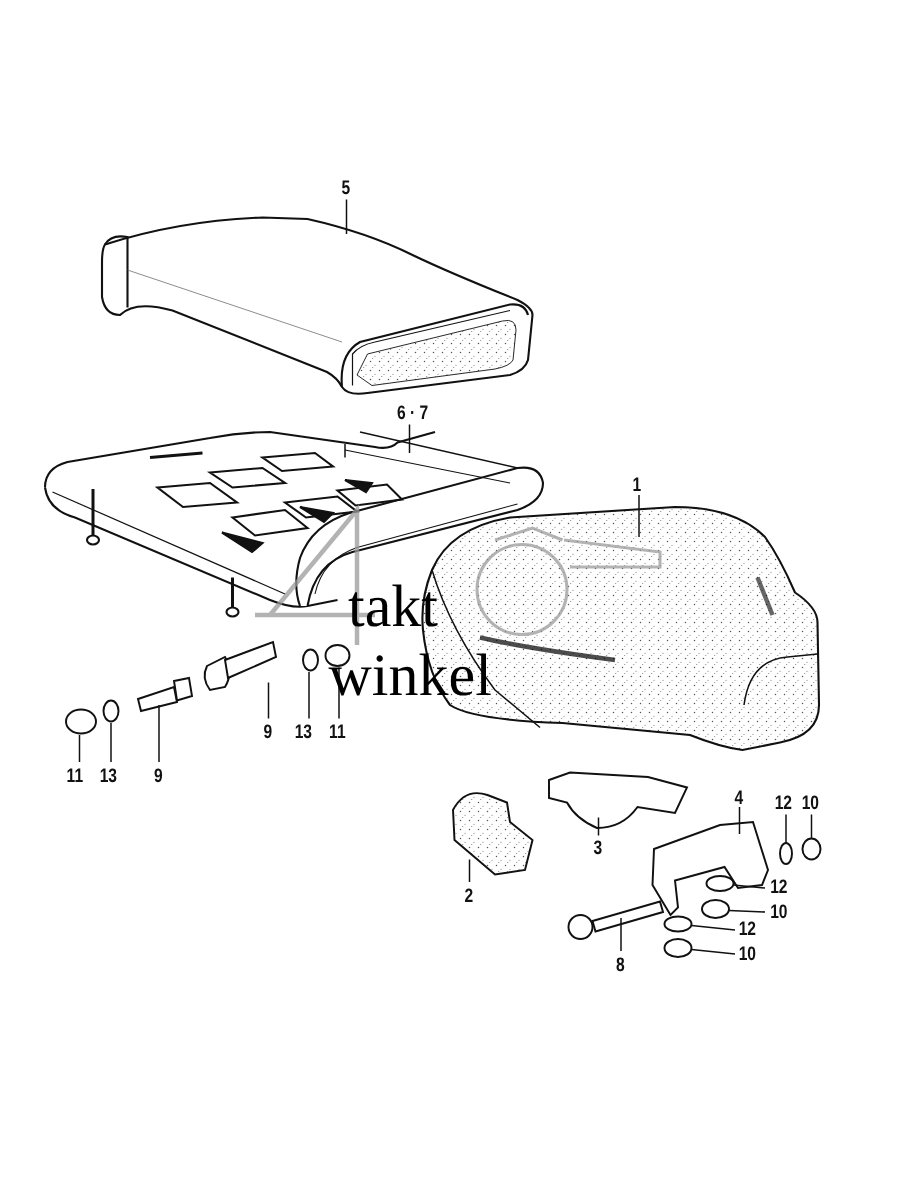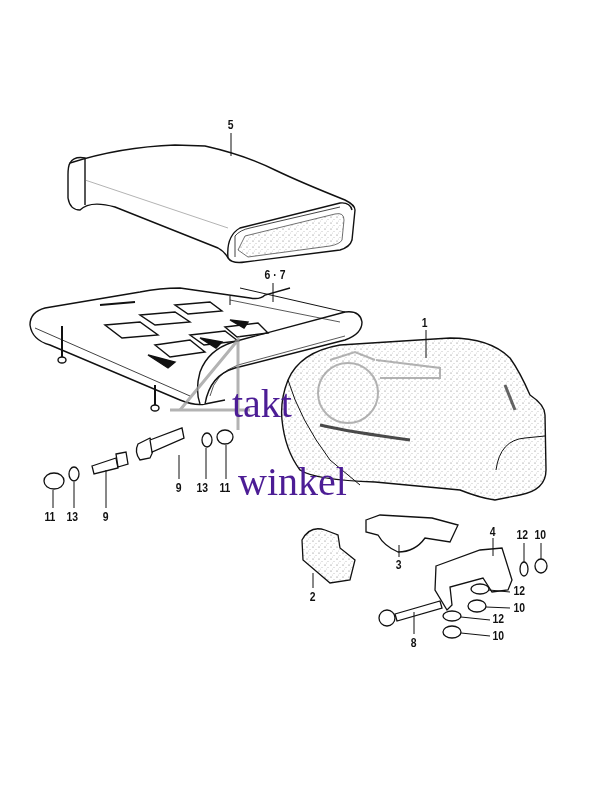--- a/index.html
+++ b/index.html
@@ -2,21 +2,21 @@
 <html><head>
 <meta charset="utf-8">
 <style>
   html, body { margin:0; padding:0; background:#ffffff; }
   body { width:600px; height:800px; position:relative; overflow:hidden;
          font-family:"Liberation Sans", sans-serif; }
   #diagram { position:absolute; left:0; top:0; width:600px; height:800px; }
   .lbl { position:absolute; font-family:"Liberation Sans Narrow","Liberation Sans", sans-serif;
          font-size:13px; font-weight:bold; color:#111; transform:scaleX(0.8);
          transform-origin:center; white-space:nowrap; line-height:1; }
-  .wm { position:absolute; color:#4c1d95; font-family:"Liberation Serif", serif; line-height:1; }
+  .wm { position:absolute; color:#000000; font-family:"Liberation Serif", serif; line-height:1; }
 </style>
 </head>
 <body>
 
 <svg id="diagram" viewBox="0 0 600 800" xmlns="http://www.w3.org/2000/svg">
   <defs>
     <pattern id="stip" width="6" height="6" patternUnits="userSpaceOnUse">
       <circle cx="1" cy="1" r="0.5" fill="#555"></circle>
       <circle cx="4" cy="3.5" r="0.4" fill="#777"></circle>
       <circle cx="2.5" cy="5" r="0.35" fill="#666"></circle>
@@ -144,14 +144,14 @@
   <span class="lbl" style="left:218px;top:481px;">11</span>
   <span class="lbl" style="left:515px;top:528px;">12</span>
   <span class="lbl" style="left:512px;top:584px;">12</span>
   <span class="lbl" style="left:491px;top:612px;">12</span>
   <span class="lbl" style="left:65px;top:510px;">13</span>
   <span class="lbl" style="left:195px;top:481px;">13</span>
 </div>
 
 <div>
   <span class="wm" style="left:232px;top:384px;font-size:40px;">takt</span>
-  <span class="wm" style="left:238px;top:430px;font-size:40px;margin-top:32px;">winkel</span>
+  <span class="wm" style="left:219px;top:430px;font-size:40px;">winkel</span>
 </div>
 
 </body></html>

